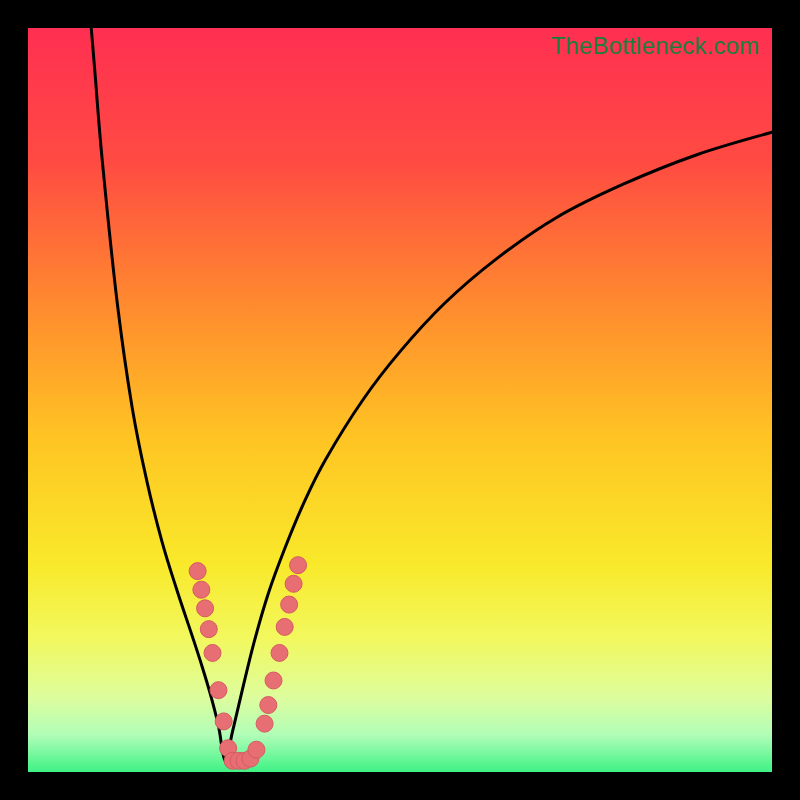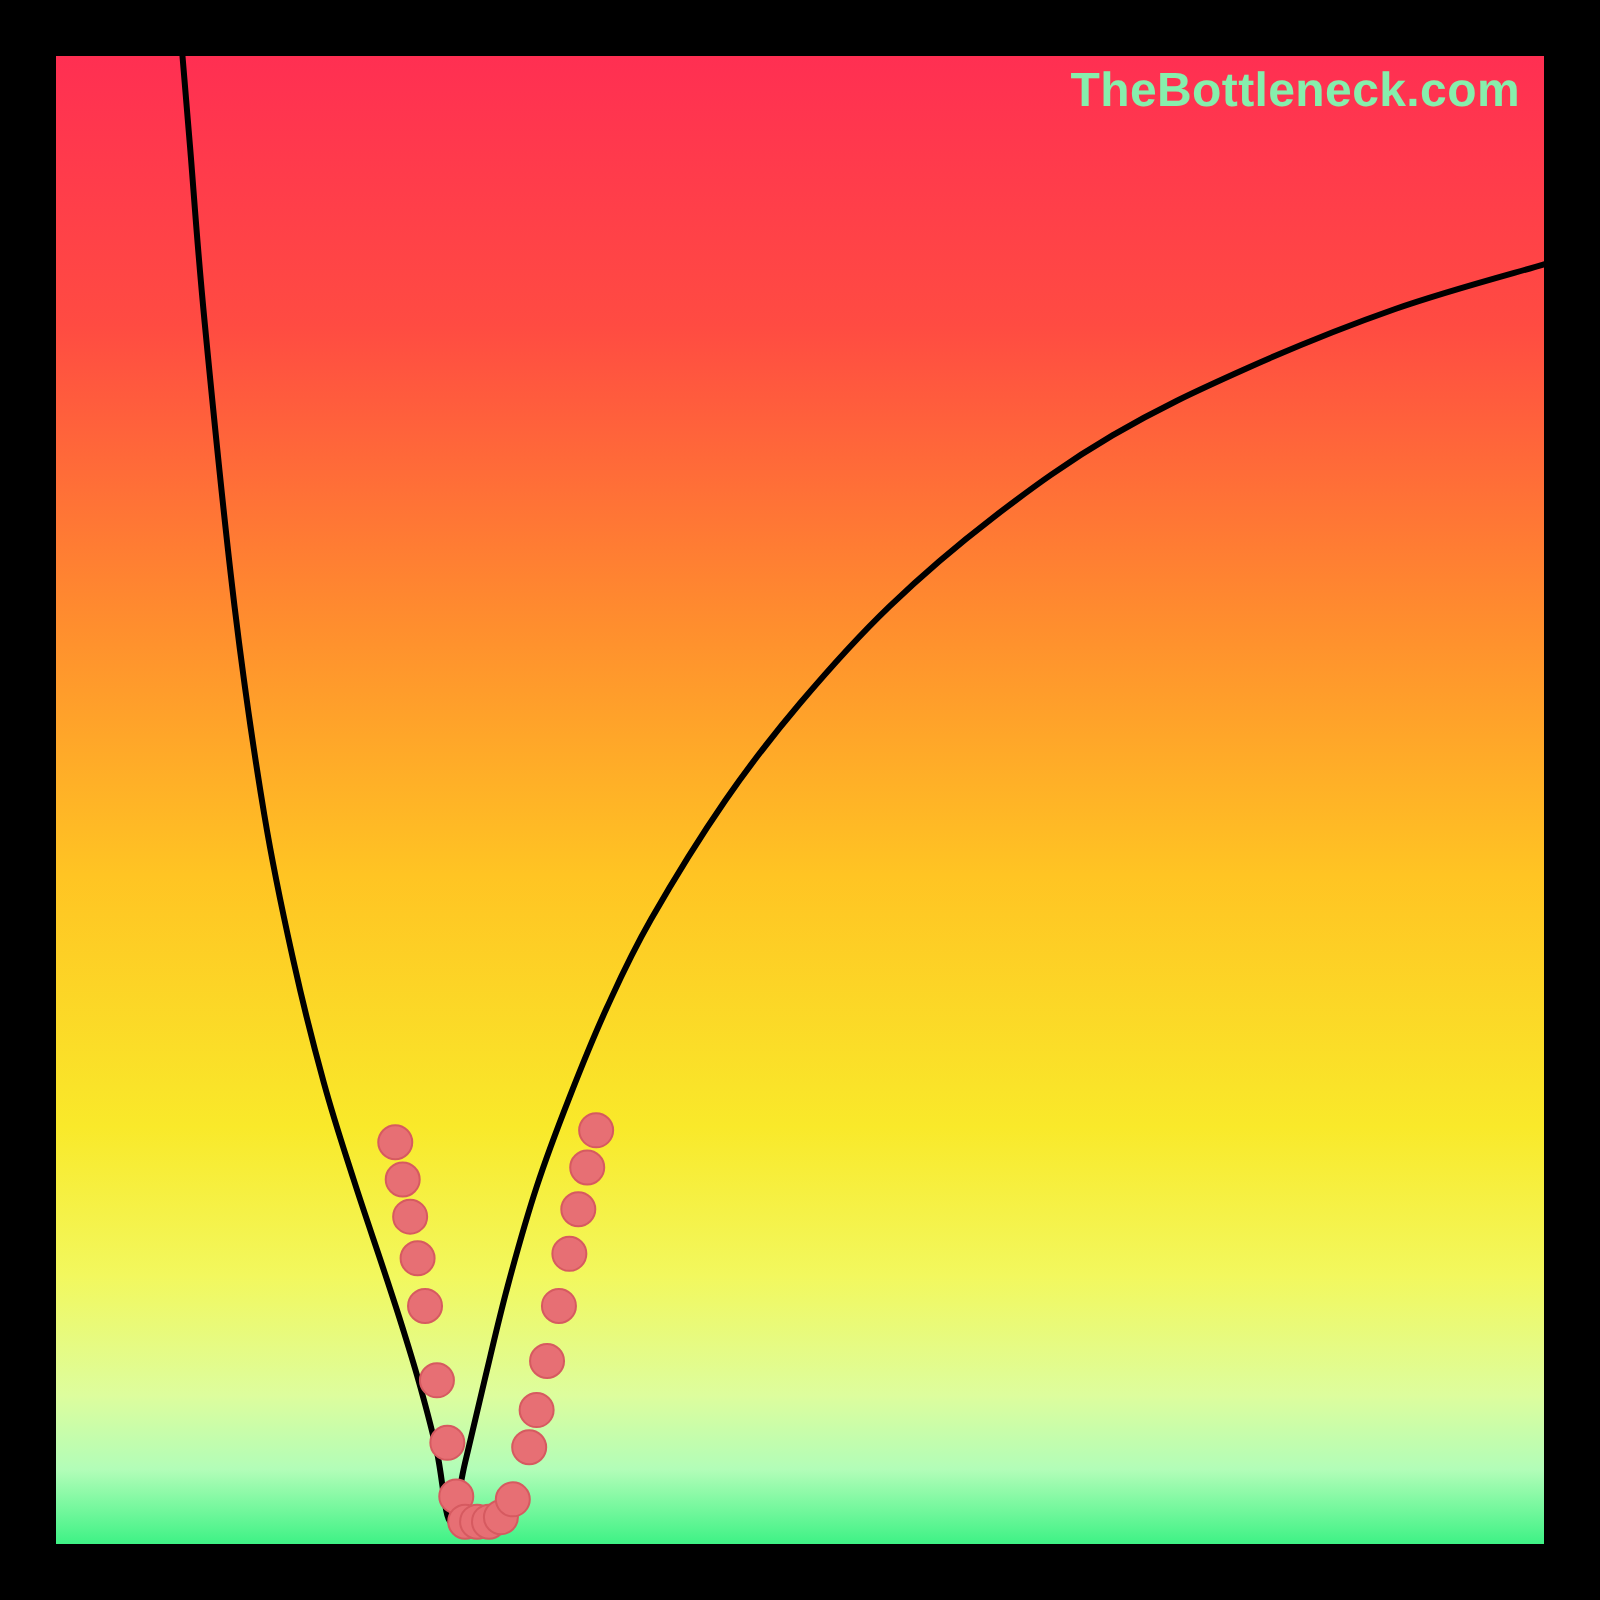--- a/index.html
+++ b/index.html
@@ -32,22 +32,22 @@
     top: 0;
     width: 100%;
     height: 100%;
   }
   .watermark {
     position: absolute;
     top: 4px;
     right: 12px;
     font-family: Arial, Helvetica, sans-serif;
     font-size: 24px;
-    font-weight: 700;
-    color: #86efac;
+    font-weight: 400;
+    color: #15803d;
     letter-spacing: 0.2px;
   }
   svg.curve {
     position: absolute;
     left: 0;
     top: 0;
     width: 744px;
     height: 744px;
     overflow: visible;
   }

